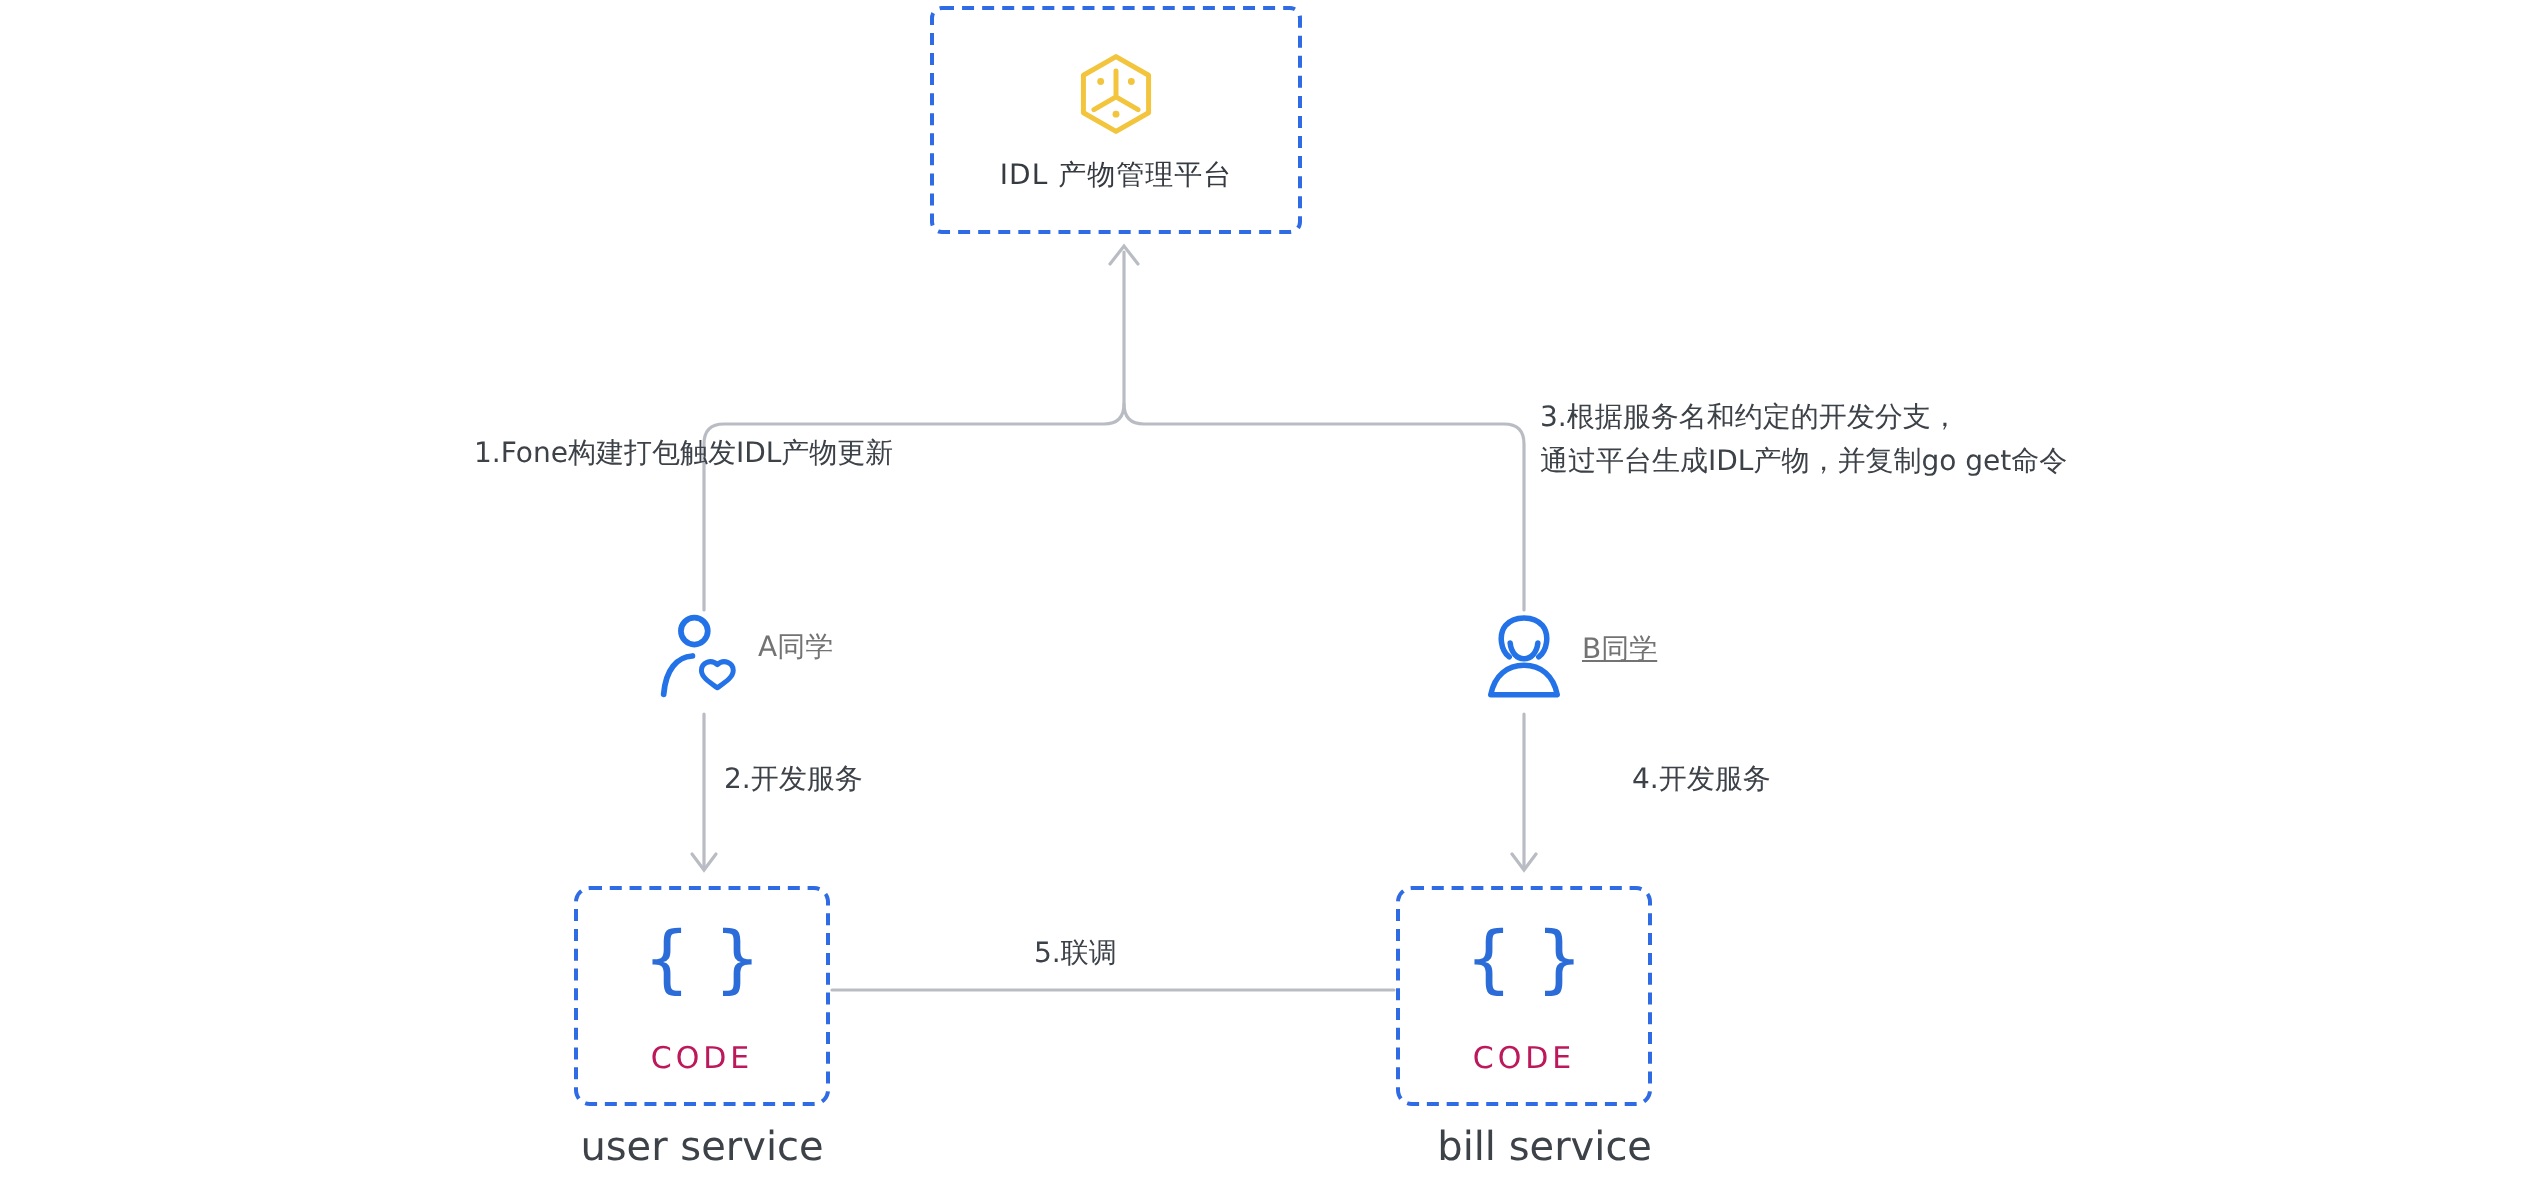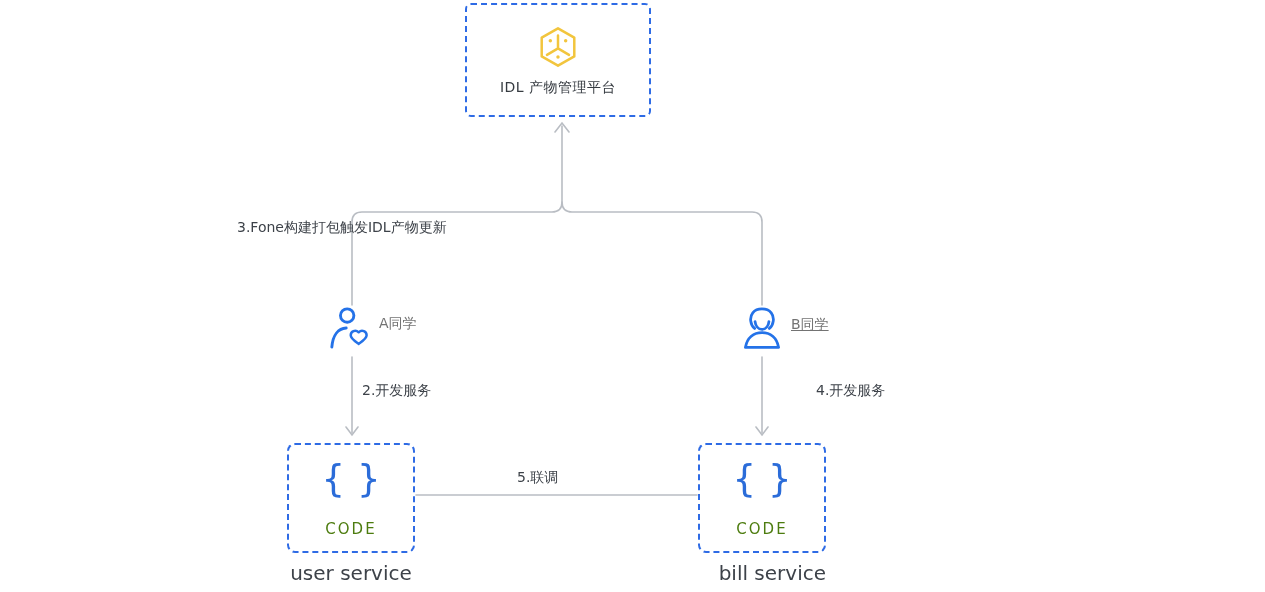--- a/index.html
+++ b/index.html
@@ -15,21 +15,21 @@
   }
   .platform-node{left:465px;top:3px;width:186px;height:114px;border-radius:6px;}
   .platform-node .plat-label{margin-top:9px;font-size:14px;color:#363b41;letter-spacing:.5px;}
   .code-node{width:128px;height:110px;border-radius:8px;}
   .code-node.left{left:287px;top:443px;}
   .code-node.right{left:698px;top:443px;}
   .braces{
     font-size:37px;line-height:44px;color:#2B6CD9;
     font-family:"DejaVu Sans","Liberation Sans",sans-serif;font-weight:500;
   }
-  .code-word{margin-top:18px;font-size:15px;letter-spacing:2px;color:#4d7c0f;}
+  .code-word{margin-top:18px;font-size:15px;letter-spacing:2px;color:#be185d;}
   .service-name{position:absolute;width:128px;text-align:center;top:561px;font-size:20px;color:#3d4249;}
   .service-name.left{left:287px;}
   .service-name.right{left:698px;text-align:right;}
   .edge-label{position:absolute;font-size:14px;color:#3d4249;white-space:nowrap;line-height:22px;}
   .actor-label{position:absolute;font-size:14px;color:#737373;white-space:nowrap;}
   .icon-wrap{position:absolute;}
 </style>
 </head>
 <body>
 
@@ -84,22 +84,26 @@
     <svg width="42" height="48" viewBox="0 0 44 52">
       <g fill="none" stroke="#2472E8" stroke-width="3" stroke-linejoin="round" stroke-linecap="round">
         <path d="M30,26.5 C34.5,23 36,14.5 32,9.5 C27.5,4 16.5,4 12,9.5 C8,14.5 9.5,23 14,26.5"></path>
         <path d="M14.5,19 C15,24 18,27.5 22,27.5 C26,27.5 29,24 29.5,19"></path>
         <path d="M4,47 C6,36.5 13,31 22,31 C31,31 38,36.5 40,47 Z"></path>
       </g>
     </svg>
   </div>
   <div class="actor-label" style="left:791px;top:316px;text-decoration:underline;">B同学</div>
 
-  <div class="edge-label" style="left:237px;top:216px;">3.Fone构建打包触发IDL产物更新</div>
+  <div class="edge-label" style="left:237px;top:216px;">1.Fone构建打包触发IDL产物更新</div>
 
+  <div class="edge-label" style="left:770px;top:198px;">
+    <div>3.根据服务名和约定的开发分支，</div>
+    <div>通过平台生成IDL产物，并复制go get命令</div>
+  </div>
 
   <div class="edge-label" style="left:362px;top:379px;">2.开发服务</div>
 
   <div class="edge-label" style="left:816px;top:379px;">4.开发服务</div>
 
   <div class="edge-label" style="left:517px;top:466px;">5.联调</div>
 
   <div class="node code-node left">
     <div class="braces">{ }</div>
     <div class="code-word">CODE</div>

